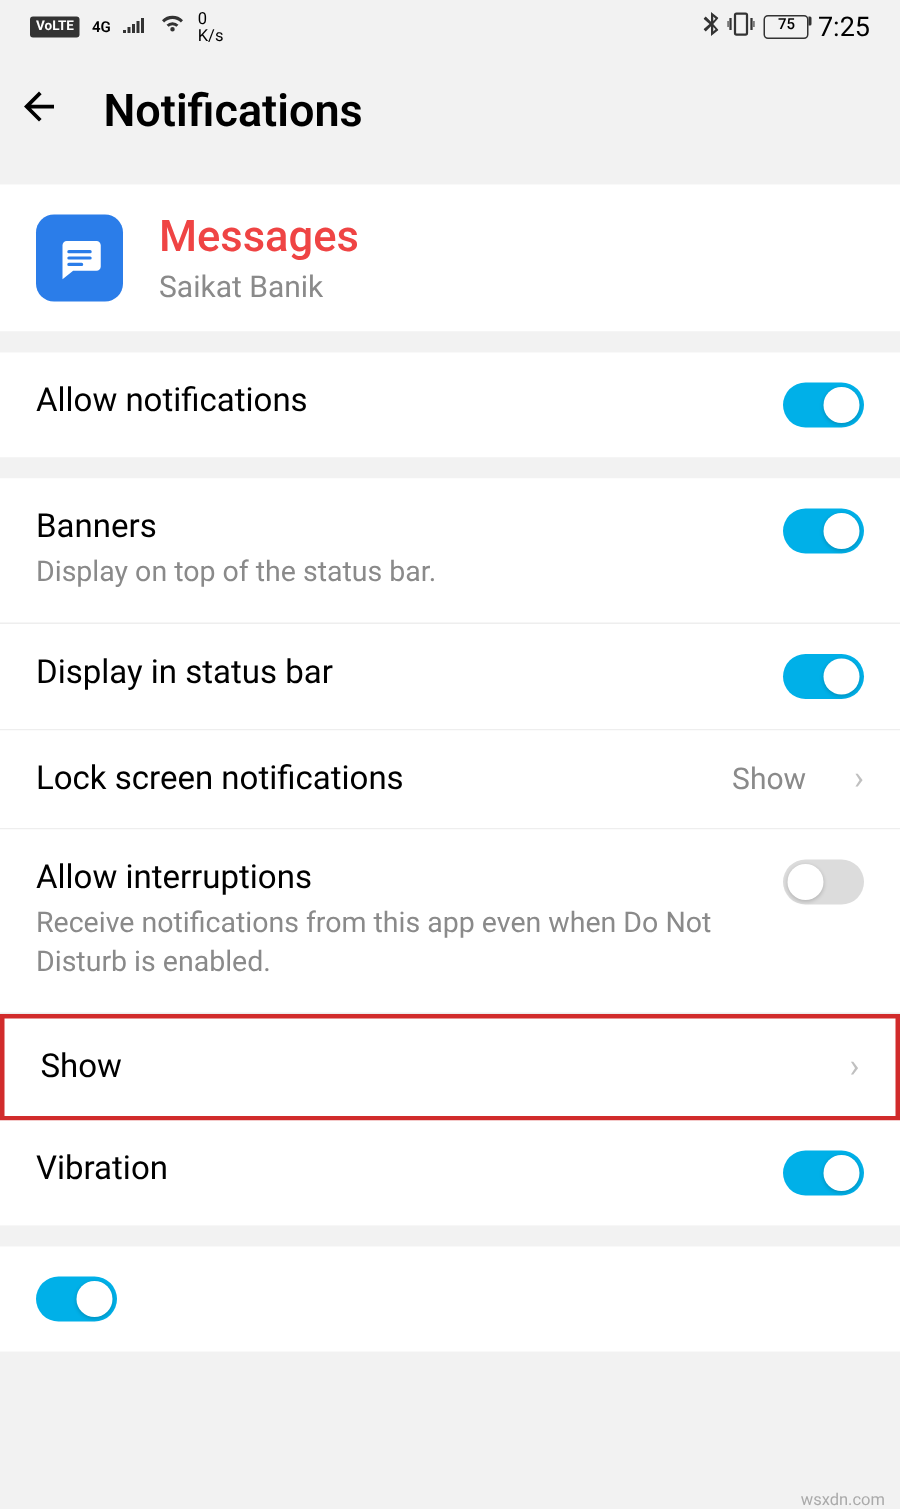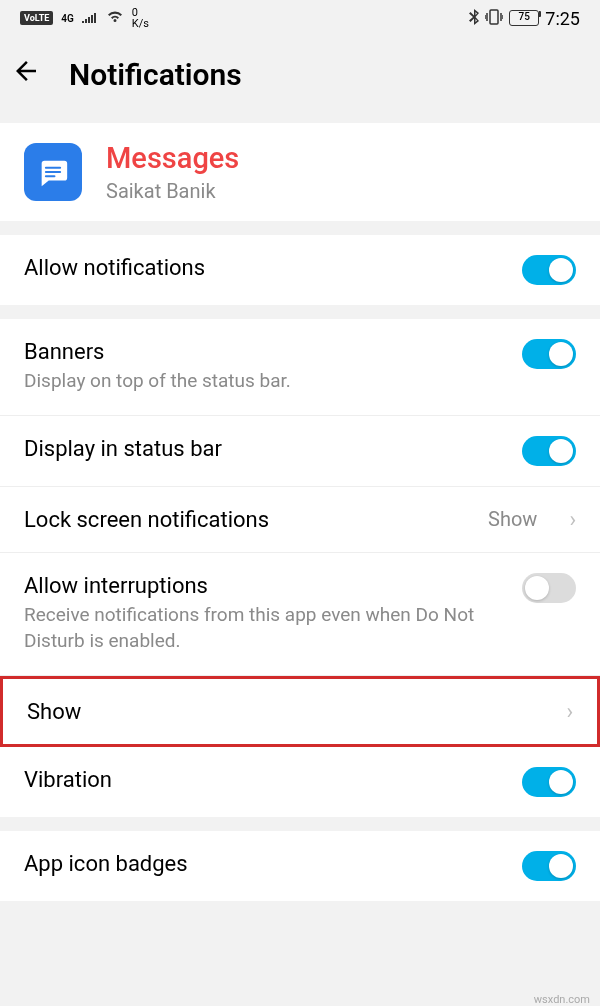--- a/index.html
+++ b/index.html
@@ -322,20 +322,17 @@
       <div class="setting-title">Vibration</div>
     </div>
     <div class="toggle on"></div>
   </div>
 </div>
 
 <div class="section-gap"></div>
 
 <div class="section-group">
   <div class="setting-row" style="border-bottom:none;">
-    <div class="setting-content">
-      <div class="setting-title">App icon badges</div>
-    </div>
     <div class="toggle on"></div>
   </div>
 </div>
 
 <div class="watermark">wsxdn.com</div>
 
 </body></html>

